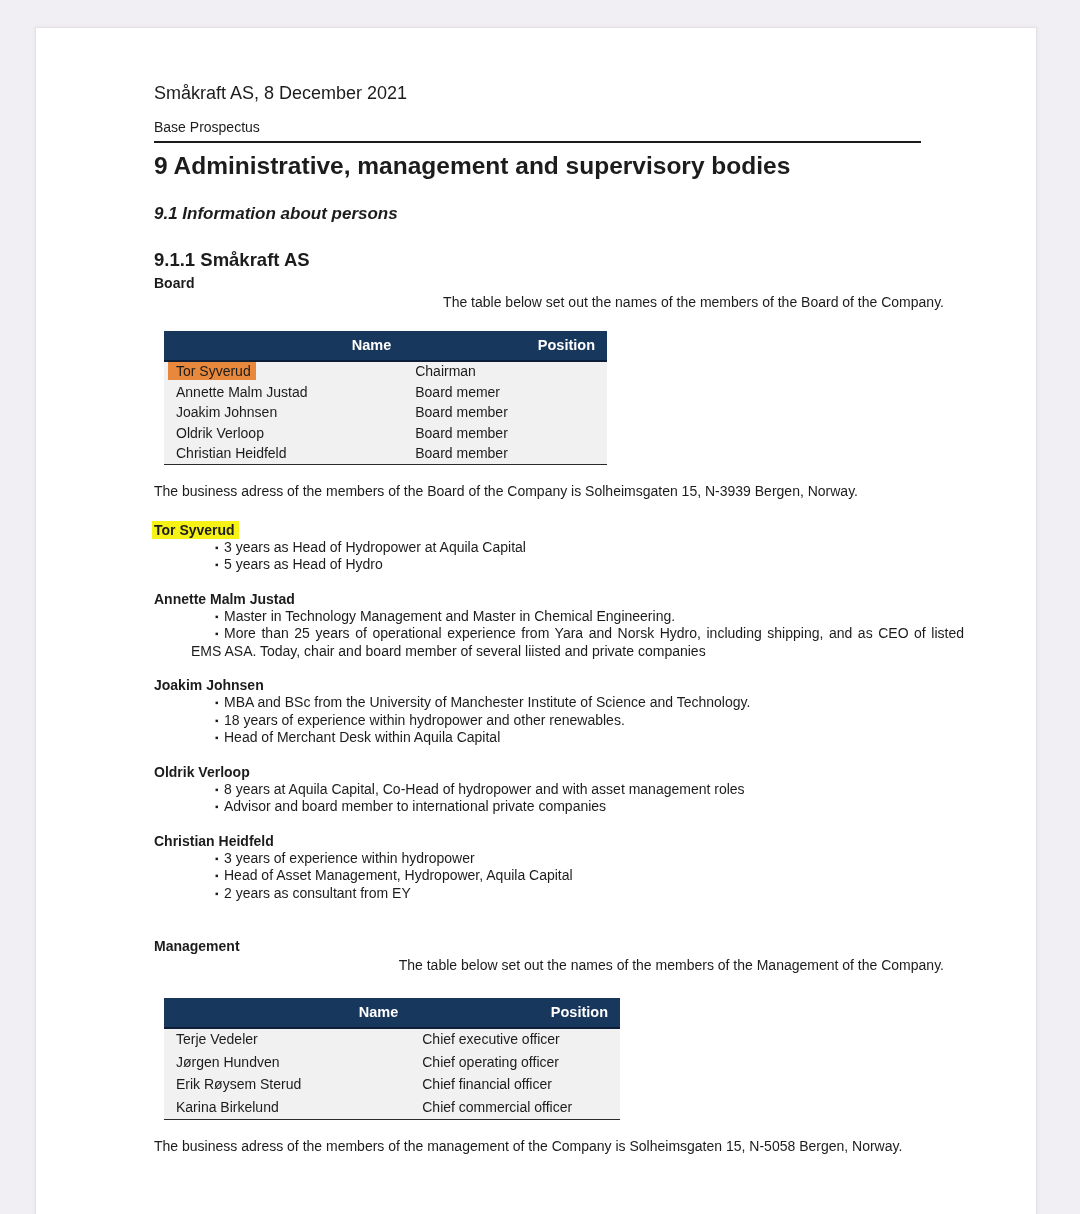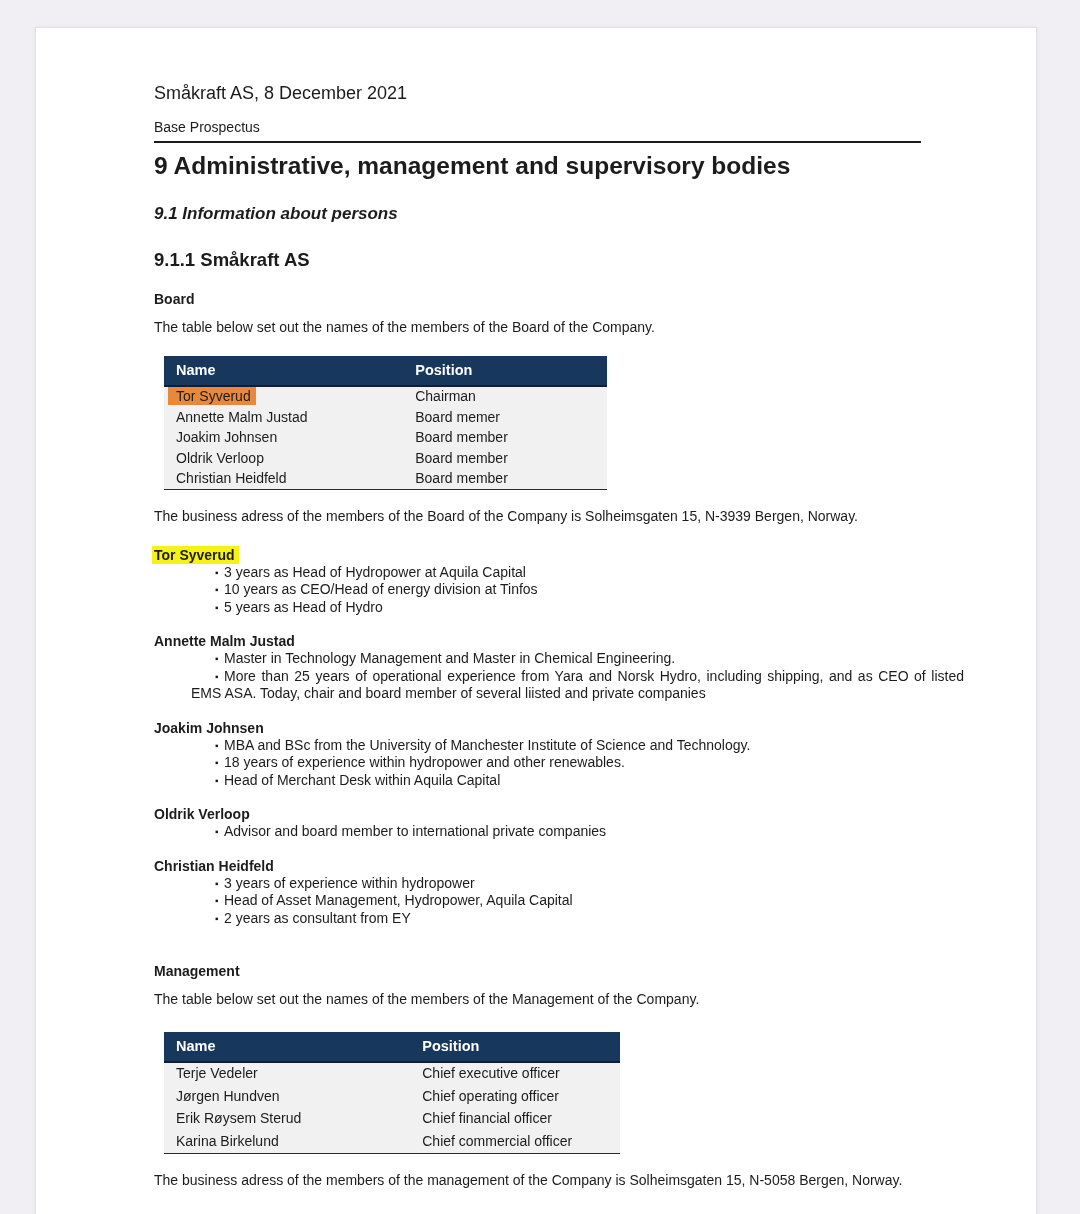--- a/index.html
+++ b/index.html
@@ -23,32 +23,32 @@
   .content{ padding:57px 0 0 118px; width:948px; }
 
   .doc-header-line{ font-size:18px; line-height:17px; }
   .doc-type{ font-size:14px; line-height:17px; margin-top:17px; }
   .header-rule{ border:none; border-top:2px solid #1a1a1a; width:767px; margin-top:5px; }
 
   h1{ font-size:24.5px; line-height:29px; font-weight:bold; margin-top:8px; letter-spacing:0; }
   h2{ font-size:17px; line-height:24px; font-weight:bold; font-style:italic; margin-top:22px; }
   h3{ font-size:18.5px; line-height:23px; font-weight:bold; margin-top:22px; }
 
-  .bold-label{ font-size:14px; line-height:17px; font-weight:bold; margin-top:20px; }
+  .bold-label{ font-size:14px; line-height:17px; font-weight:bold; margin-top:4px; }
   .para{ font-size:14px; line-height:17.5px; width:790px; }
-  .intro{ margin-top:11px; }
+  .intro{ margin-top:2px;text-align:right; }
   .address{ margin-top:18px; }
 
   table.data-table{ border-collapse:collapse; margin-left:10px; table-layout:fixed; }
   table.board-table{ width:443px; margin-top:19px; }
   table.mgmt-table{ width:456px; margin-top:23px; }
   table.data-table col.c1{ width:54%; }
   table.data-table col.c2{ width:46%; }
   table.data-table th{
-    background:var(--navy); color:#ffffff; text-align:left; font-size:14.5px;
+    background:var(--navy); color:#ffffff; text-align:right; font-size:14.5px;
     padding:6px 12px 7px 12px; border-bottom:2px solid #0c1e38;
   }
   table.data-table td{
     background:var(--row-gray); font-size:14px; line-height:17.5px;
     padding:1.5px 12px; 
   }
   table.mgmt-table td{ padding:2.5px 12px; }
   table.data-table tbody tr:last-child td{ border-bottom:1.5px solid #2a2a2a; }
 
   .hl-orange{ background:var(--orange); padding:1px 5px 1px 8px; margin-left:-8px; }
@@ -118,21 +118,20 @@
         </tbody>
     </table>
 
     <p class="para address">The business adress of the members of the Board of the Company is Solheimsgaten 15, N-3939 Bergen, Norway.</p>
 
     <div id="bios">
         <div class="bio bio-first">
           <div class="bio-name"><span class="hl-yellow">Tor Syverud</span></div>
           <div class="bullets">
             <div class="bullet-item"><span class="bullet-char">▪</span>3 years as Head of Hydropower at Aquila Capital</div>
-            <div class="bullet-item"><span class="bullet-char">▪</span>10 years as CEO/Head of energy division at Tinfos</div>
             <div class="bullet-item"><span class="bullet-char">▪</span>5 years as Head of Hydro</div>
           </div>
         </div>
         <div class="bio">
           <div class="bio-name">Annette Malm Justad</div>
           <div class="bullets">
             <div class="bullet-item"><span class="bullet-char">▪</span>Master in Technology Management and Master in Chemical Engineering.</div>
             <div class="bullet-item"><span class="bullet-char">▪</span>More than 25 years of operational experience from Yara and Norsk Hydro, including shipping, and as CEO of listed EMS ASA. Today, chair and board member of several liisted and private companies</div>
           </div>
         </div>
@@ -140,20 +139,21 @@
           <div class="bio-name">Joakim Johnsen</div>
           <div class="bullets">
             <div class="bullet-item"><span class="bullet-char">▪</span>MBA and BSc from the University of Manchester Institute of Science and Technology.</div>
             <div class="bullet-item"><span class="bullet-char">▪</span>18 years of experience within hydropower and other renewables.</div>
             <div class="bullet-item"><span class="bullet-char">▪</span>Head of Merchant Desk within Aquila Capital</div>
           </div>
         </div>
         <div class="bio">
           <div class="bio-name">Oldrik Verloop</div>
           <div class="bullets">
+            <div class="bullet-item"><span class="bullet-char">▪</span>8 years at Aquila Capital, Co-Head of hydropower and with asset management roles</div>
             <div class="bullet-item"><span class="bullet-char">▪</span>Advisor and board member to international private companies</div>
           </div>
         </div>
         <div class="bio">
           <div class="bio-name">Christian Heidfeld</div>
           <div class="bullets">
             <div class="bullet-item"><span class="bullet-char">▪</span>3 years of experience within hydropower</div>
             <div class="bullet-item"><span class="bullet-char">▪</span>Head of Asset Management, Hydropower, Aquila Capital</div>
             <div class="bullet-item"><span class="bullet-char">▪</span>2 years as consultant from EY</div>
           </div>

